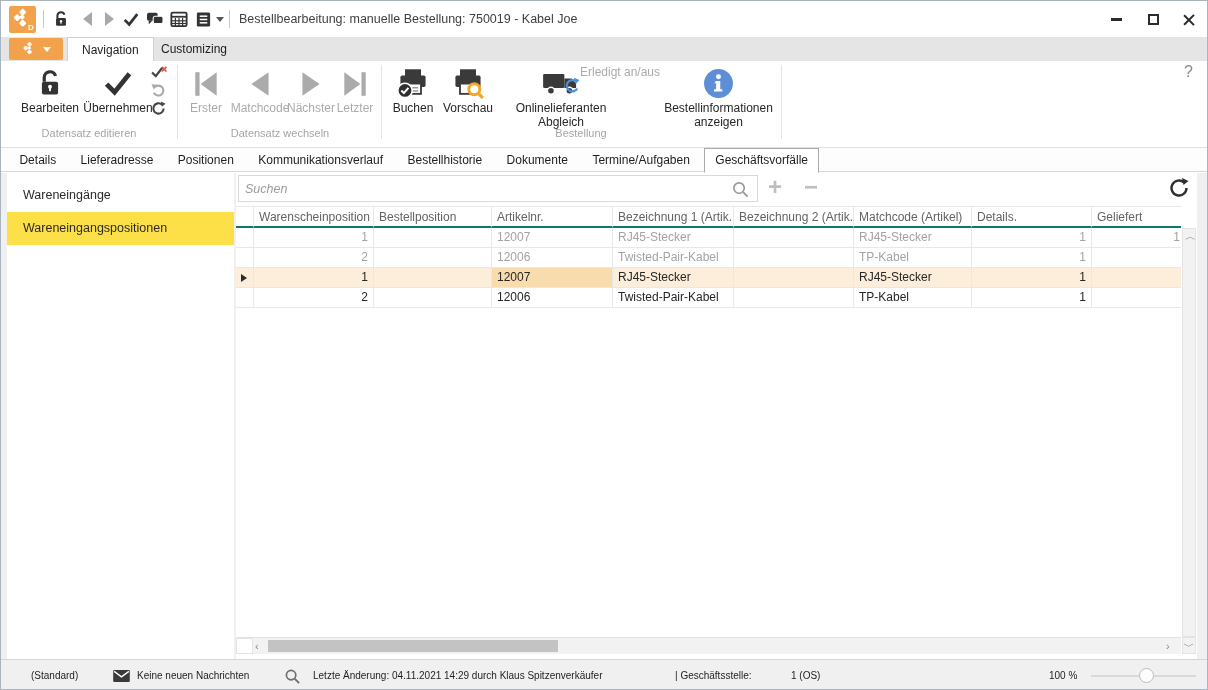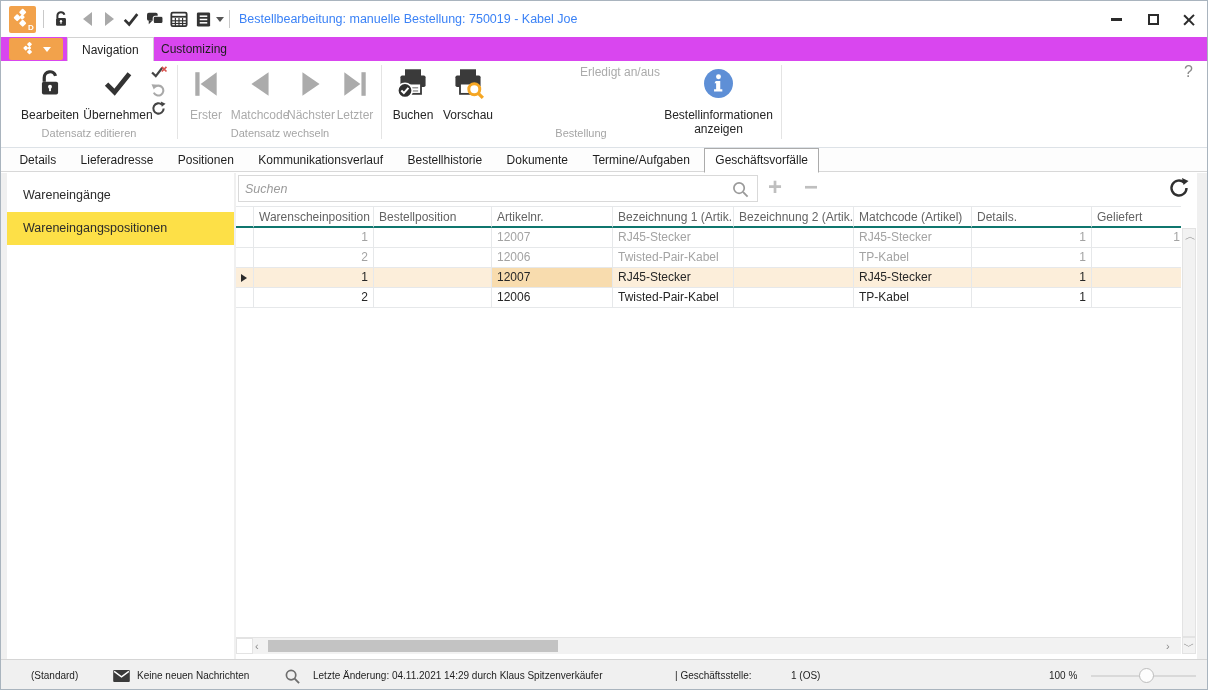--- a/index.html
+++ b/index.html
@@ -7,42 +7,42 @@
   #app { position:relative; width:1208px; height:690px; background:#fff; border:1px solid #A9B4BE; overflow:hidden; }
 
   
   #titlebar { position:absolute; left:0; top:0; width:100%; height:36px; background:#fff; }
   #logo { position:absolute; left:8px; top:5px; width:27px; height:27px; background:#F2A24B; border-radius:2px; }
   .qat-sep { position:absolute; top:9px; width:1px; height:18px; background:#C9C9C9; }
   .qat-btn { position:absolute; top:8px; width:20px; height:20px; display:flex; align-items:center; justify-content:center; cursor:default; }
   .tri { width:0; height:0; }
   .tri-left  { border-top:7px solid transparent; border-bottom:7px solid transparent; border-right:9px solid #A9A9A9; }
   .tri-right { border-top:7px solid transparent; border-bottom:7px solid transparent; border-left:9px solid #A9A9A9; }
-  #window-title { position:absolute; left:238px; top:0; height:36px; line-height:36px; font-size:12.5px; color:#3b82f6; }
+  #window-title { position:absolute; left:238px; top:0; height:36px; line-height:36px; font-size:12.5px; color:#404040; }
   .win-btn { position:absolute; top:8px; width:30px; height:20px; display:flex; align-items:center; justify-content:center; }
   .min-glyph { width:11px; height:3px; background:#2B2B2B; }
   .max-glyph { width:11px; height:11px; border:2px solid #2B2B2B; }
   .close-glyph { position:relative; width:13px; height:13px; }
   .close-glyph:before,.close-glyph:after { content:""; position:absolute; left:6px; top:0; width:2.4px; height:14px; background:#2B2B2B; }
   .close-glyph:before{ transform:rotate(45deg);} .close-glyph:after{ transform:rotate(-45deg);}
 
   
-  #tabrow { position:absolute; left:0; top:36px; width:100%; height:24px; background:#d946ef; }
+  #tabrow { position:absolute; left:0; top:36px; width:100%; height:24px; background:#e5e5e5; }
   #app-menu-btn { position:absolute; left:8px; top:1px; width:54px; height:22px; background:#F2A24B; border-radius:2px; display:flex; align-items:center; justify-content:center; gap:5px; }
   .caret-down { width:0; height:0; border-left:4px solid transparent; border-right:4px solid transparent; border-top:5px solid #fff; }
   .ribbon-tab { position:absolute; top:0; height:24px; line-height:24px; padding:0 14px; font-size:12px; color:#1E1E1E; }
   .ribbon-tab.sel { background:#fff; border:1px solid #D2D2D2; border-bottom:none; }
 
   
   #ribbon { position:absolute; left:0; top:60px; width:100%; height:87px; background:#fff; border-bottom:1px solid #DDE2E7; }
   .rgroup-sep { position:absolute; top:4px; width:1px; height:74px; background:#E4E4E4; }
   .rgroup-label { position:absolute; top:66px; font-size:11px; color:#A5A5A5; text-align:center; }
   .rbtn { position:absolute; top:2px; display:flex; flex-direction:column; align-items:center; }
   .rbtn .ricon { height:36px; display:flex; align-items:flex-end; justify-content:center; }
-  .rbtn .rlabel { margin-top:9px; font-size:12px; color:#262626; text-align:center; white-space:pre-line; line-height:14px; }
+  .rbtn .rlabel { margin-top:2px; font-size:12px; color:#262626; text-align:center; white-space:pre-line; line-height:14px; }
   .rbtn.disabled .rlabel { color:#ABABAB;text-align:right; }
   .smallcol { position:absolute; display:flex; flex-direction:column; gap:4px; }
   #help-btn { position:absolute; right:14px; top:2px; font-size:16px; color:#8A8A8A; }
 
   
   #pagetabs { position:absolute; left:0; top:147px; width:100%; height:24px; background:#FDFDFD; border-bottom:1px solid #D8D8D8; }
   .ptab { position:relative; display:inline-block; height:24px; line-height:23px; padding:0 10px; font-size:12px; color:#1E1E1E; }
   .ptab.sel { background:#fff; border:1px solid #ABABAB; border-bottom:1px solid #fff; top:0; z-index:2; height:25px; }
 
   
@@ -281,20 +281,34 @@
         <svg viewBox="0 0 28 28" width="32" height="32">
           <rect x="7" y="2" width="14" height="6" fill="#3A3A3A"></rect>
           <rect x="3" y="7.5" width="22" height="10" rx="1.5" fill="#3A3A3A"></rect>
           <rect x="7" y="14.5" width="14" height="9" fill="#FFF" stroke="#3A3A3A" stroke-width="1.6"></rect>
           <circle cx="19.5" cy="19.5" r="4.8" fill="#FFF" stroke="#F5A623" stroke-width="2.6"></circle>
           <line x1="23" y1="23" x2="27" y2="27" stroke="#F5A623" stroke-width="2.8"></line>
         </svg>
       </div>
       <div class="rlabel">Vorschau</div>
     </div>
+    <div class="rbtn" style="left:500px;width:120px">
+      <div class="ricon">
+        <svg viewBox="0 0 34 26" width="38" height="30">
+          <rect x="1" y="4" width="19" height="12.5" rx="1" fill="#3A3A3A"></rect>
+          <path d="M20 8 h6.5 l4 4.5 v4 h-10.5 z" fill="#3A3A3A"></path>
+          <circle cx="8" cy="19" r="3.1" fill="#3A3A3A" stroke="#fff" stroke-width="1.2"></circle>
+          <circle cx="24.5" cy="19" r="3.1" fill="#3A3A3A" stroke="#fff" stroke-width="1.2"></circle>
+          <path d="M31.5 17 a5 5 0 1 1 -2-6.8" fill="none" stroke="#4D8FD1" stroke-width="2"></path>
+          <polygon points="28.5,7.5 33.5,9.5 30,13" fill="#4D8FD1"></polygon>
+        </svg>
+      </div>
+      <div class="rlabel">Onlinelieferanten
+Abgleich</div>
+    </div>
     <div class="rbtn disabled" style="left:578px;top:0;width:82px">
       <div class="rlabel" style="margin-top:4px">Erledigt an/aus</div>
     </div>
     <div class="rbtn" style="left:655px;width:125px">
       <div class="ricon">
         <svg viewBox="0 0 30 30" width="31" height="31">
           <circle cx="15" cy="15" r="14" fill="#5E8FD6"></circle>
           <circle cx="15" cy="8.5" r="2.4" fill="#fff"></circle>
           <path d="M12 12.5 h4.4 v8 h2 v2.2 h-8 v-2.2 h2 v-5.8 h-1.6 z" fill="#fff" transform="translate(0.3,0)"></path>
         </svg>

